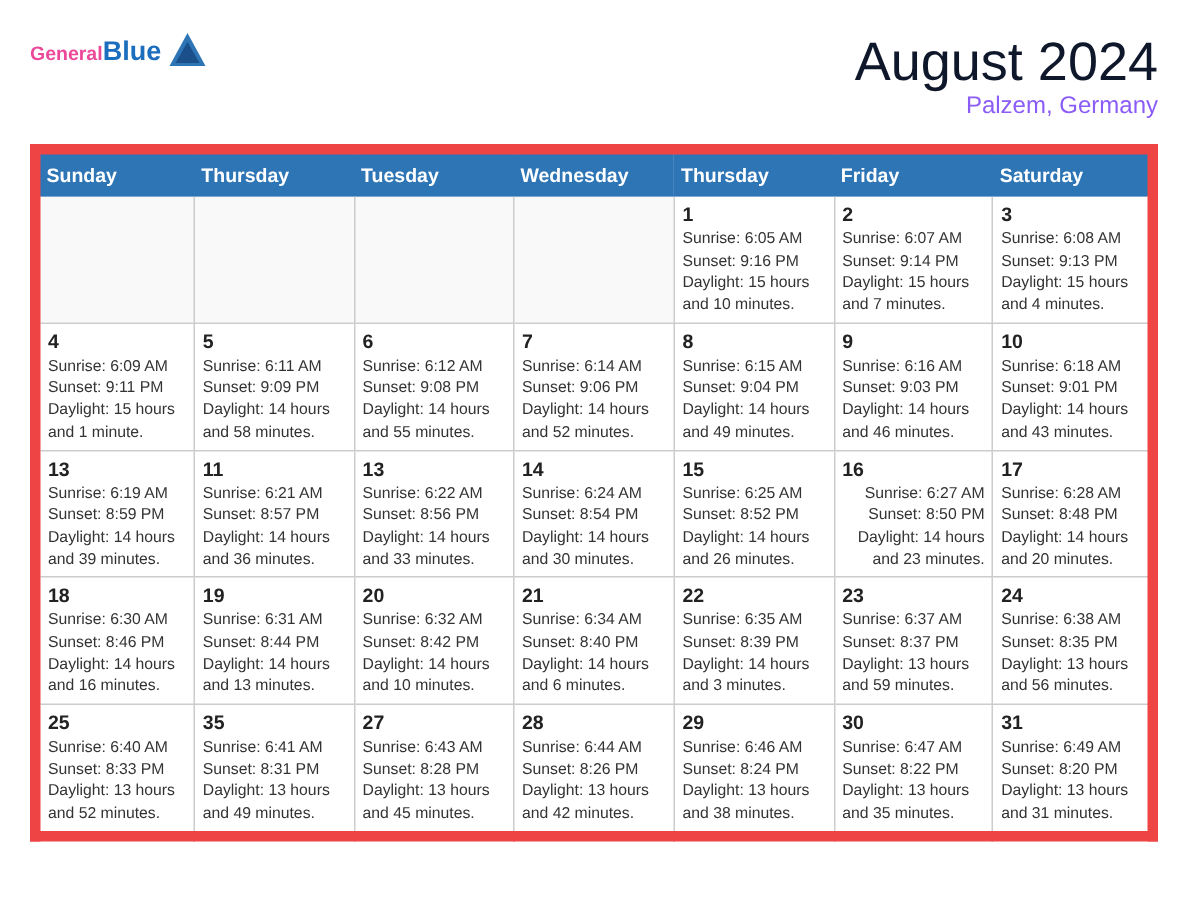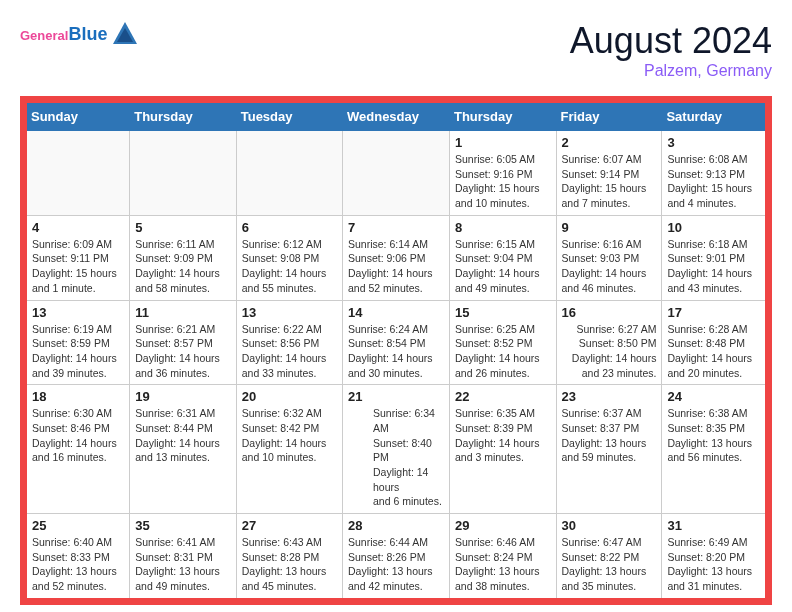--- a/index.html
+++ b/index.html
@@ -264,21 +264,21 @@
         </td>
         <td>
           <div class="day-num">20</div>
           <div class="day-info" style="white-space: pre-line;">Sunrise: 6:32 AM
 Sunset: 8:42 PM
 Daylight: 14 hours
 and 10 minutes.</div>
         </td>
         <td>
           <div class="day-num">21</div>
-          <div class="day-info" style="white-space: pre-line; margin-left: 25px;">Sunrise: 6:34 AM
+          <div class="day-info" style="white-space: pre-line;">Sunrise: 6:34 AM
 Sunset: 8:40 PM
 Daylight: 14 hours
 and 6 minutes.</div>
         </td>
         <td>
           <div class="day-num">22</div>
           <div class="day-info" style="white-space: pre-line;">Sunrise: 6:35 AM
 Sunset: 8:39 PM
 Daylight: 14 hours
 and 3 minutes.</div>

